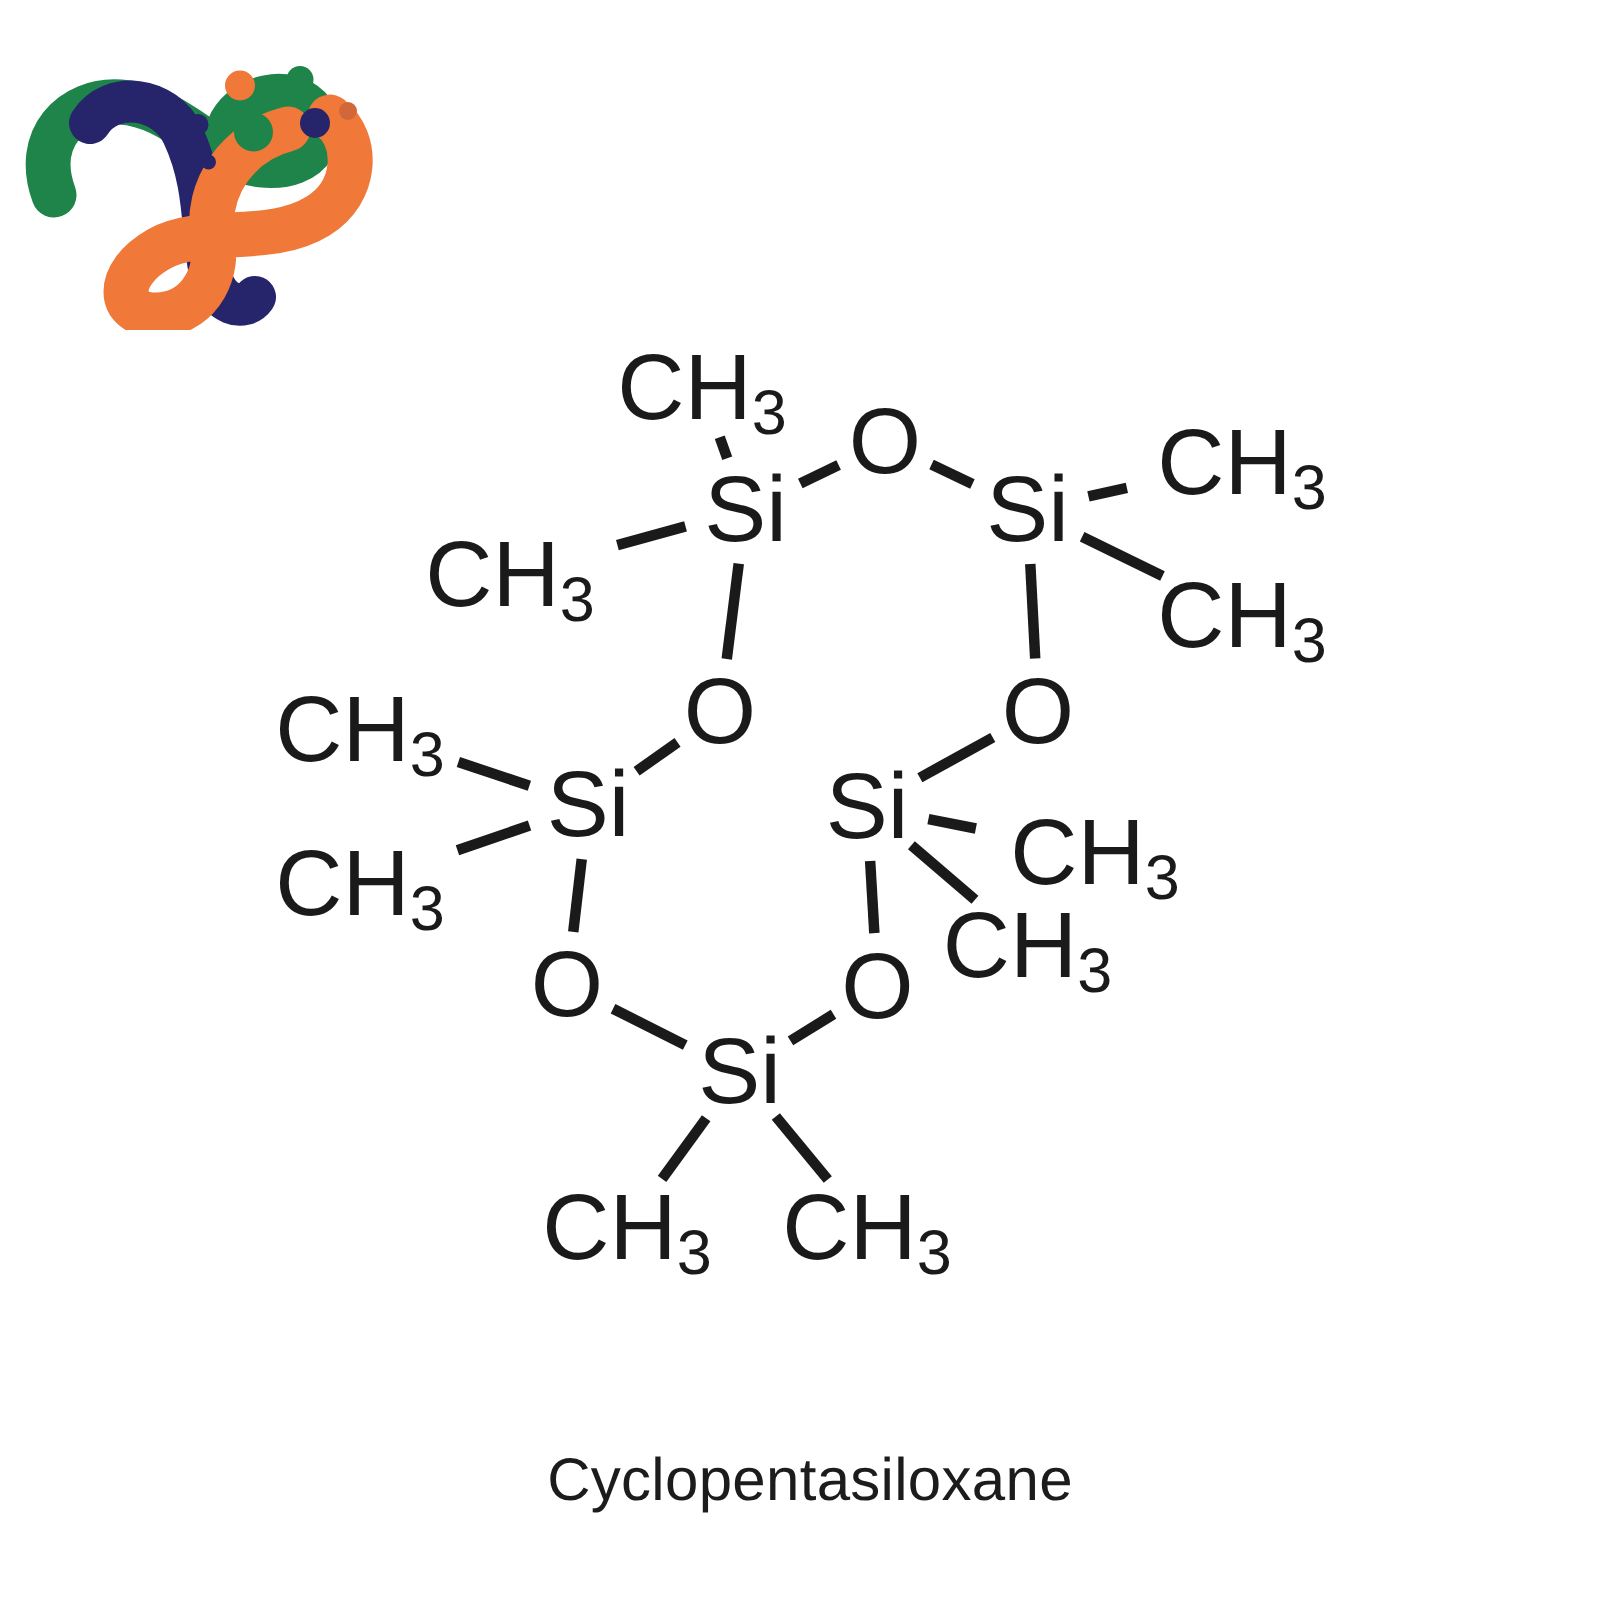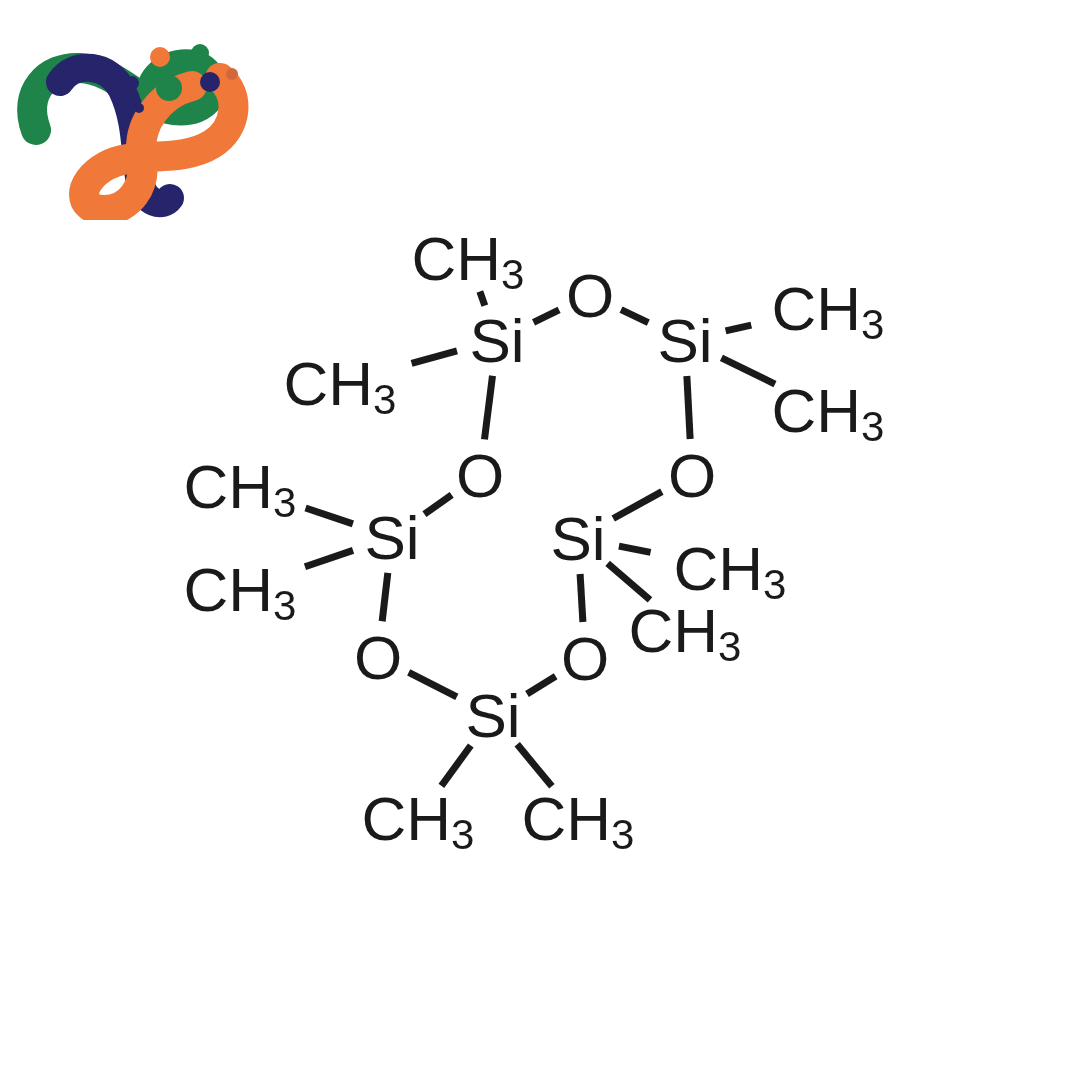--- a/index.html
+++ b/index.html
@@ -136,14 +136,15 @@
         <text x="828" y="410" class="atom-label" text-anchor="middle" dominant-baseline="central" fill="#1a1a1a"><tspan>CH</tspan><tspan class="sub" dy="16" font-size="42">3</tspan></text>
         <text x="240" y="486" class="atom-label" text-anchor="middle" dominant-baseline="central" fill="#1a1a1a"><tspan>CH</tspan><tspan class="sub" dy="16" font-size="42">3</tspan></text>
         <text x="240" y="589" class="atom-label" text-anchor="middle" dominant-baseline="central" fill="#1a1a1a"><tspan>CH</tspan><tspan class="sub" dy="16" font-size="42">3</tspan></text>
         <text x="730" y="568" class="atom-label" text-anchor="middle" dominant-baseline="central" fill="#1a1a1a"><tspan>CH</tspan><tspan class="sub" dy="16" font-size="42">3</tspan></text>
         <text x="685" y="630" class="atom-label" text-anchor="middle" dominant-baseline="central" fill="#1a1a1a"><tspan>CH</tspan><tspan class="sub" dy="16" font-size="42">3</tspan></text>
         <text x="418" y="818" class="atom-label" text-anchor="middle" dominant-baseline="central" fill="#1a1a1a"><tspan>CH</tspan><tspan class="sub" dy="16" font-size="42">3</tspan></text>
         <text x="578" y="818" class="atom-label" text-anchor="middle" dominant-baseline="central" fill="#1a1a1a"><tspan>CH</tspan><tspan class="sub" dy="16" font-size="42">3</tspan></text>
       </g>
   </svg>
 
+  <div id="caption">Cyclopentasiloxane</div>
 
 </div>
 
 </body></html>

